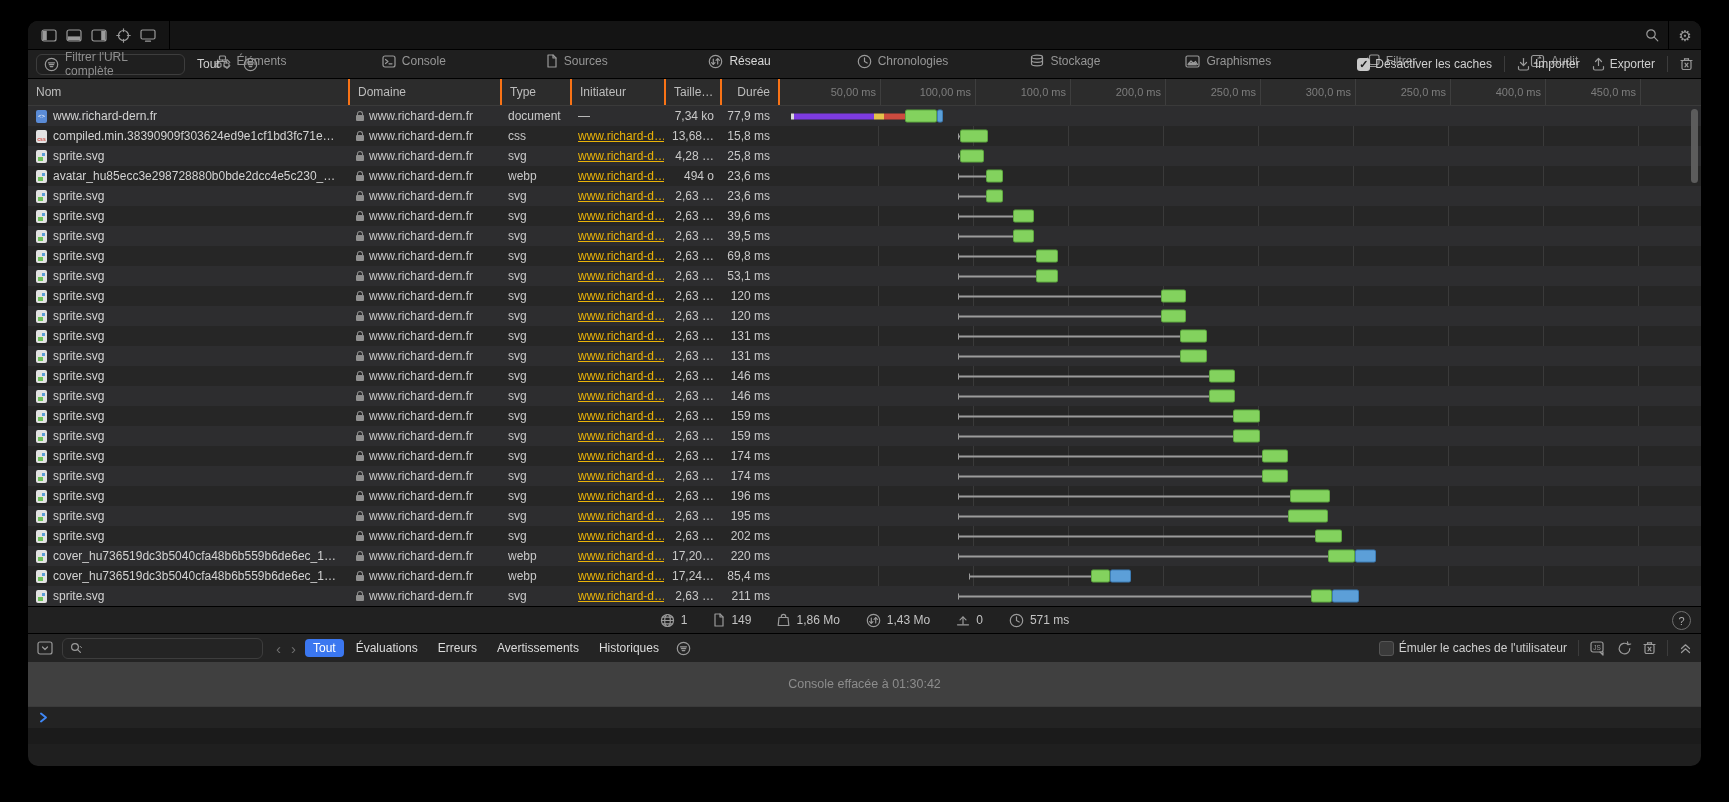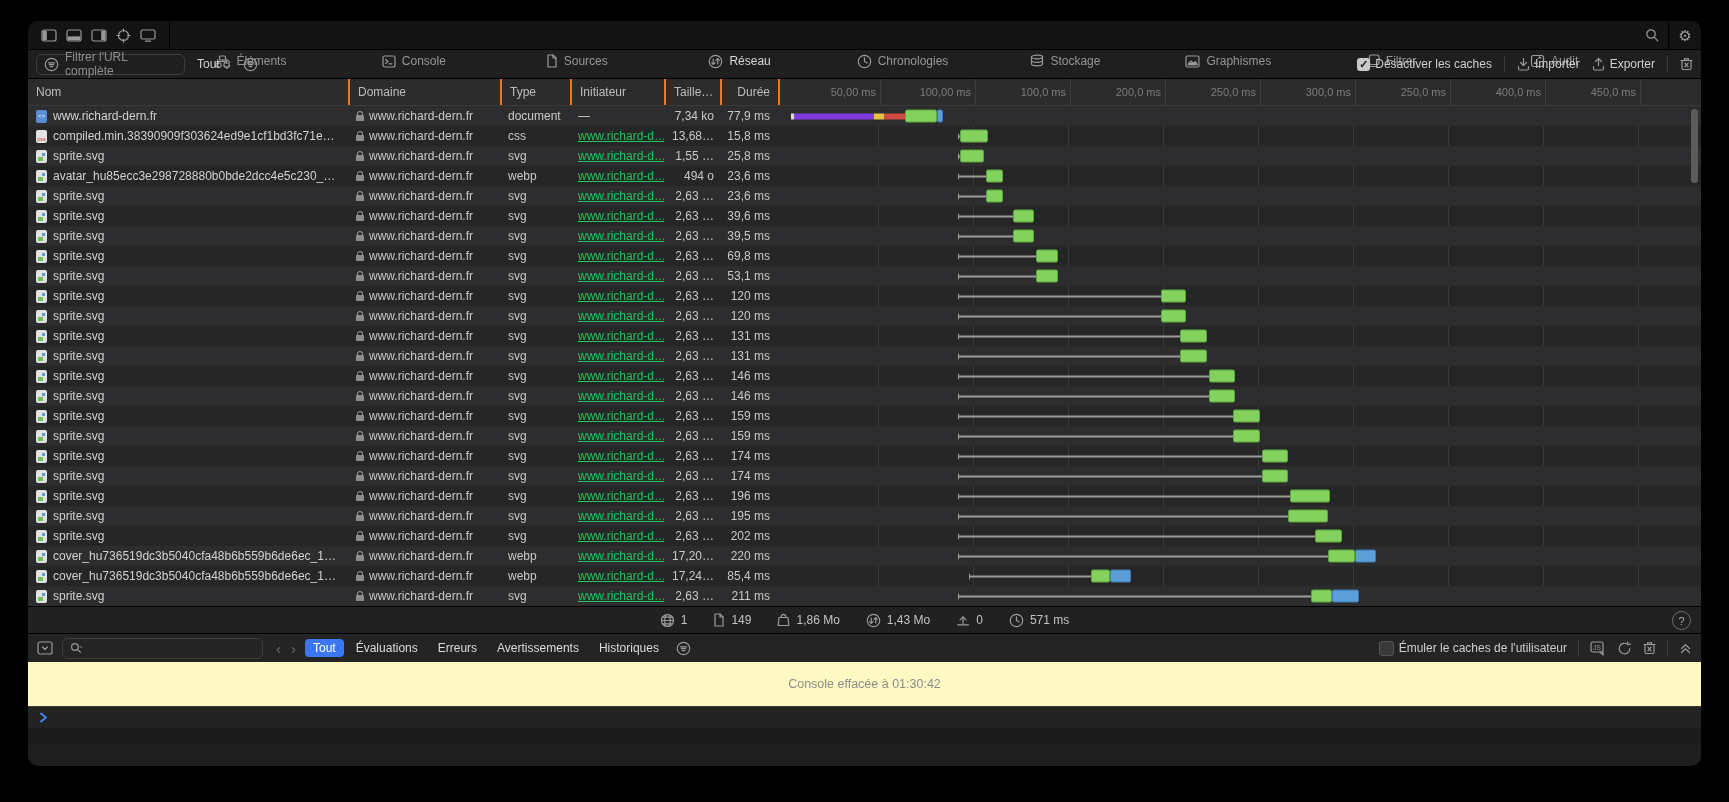--- a/index.html
+++ b/index.html
@@ -42,21 +42,21 @@
   .rows{position:relative;height:500px;background:#262626;overflow:hidden;}
   .gridlines{position:absolute;left:750px;top:0;bottom:0;right:0;pointer-events:none;z-index:1;}
   .gl{position:absolute;top:0;bottom:0;width:1px;background:#3a3a3a;}
   .row{display:flex;height:20px;align-items:center;position:relative;z-index:2;}
   .row:nth-child(odd){background:#2d2d2f;}
   .cell{box-sizing:border-box;overflow:hidden;white-space:nowrap;}
   .c-name{width:320px;flex:none;display:flex;align-items:center;gap:6px;padding-left:8px;color:#d2d2d2;}
   .c-domain{width:152px;flex:none;display:flex;align-items:center;gap:5px;padding-left:8px;color:#c9c9c9;}
   .c-type{width:70px;flex:none;padding-left:8px;color:#c9c9c9;}
   .c-init{width:94px;flex:none;padding-left:8px;}
-  .init-link{color:#22c55e;text-decoration:underline;}
+  .init-link{color:#eab308;text-decoration:underline;}
   .init-dash{color:#c9c9c9;text-decoration:none;}
   .c-size{width:56px;flex:none;text-align:right;padding-right:6px;color:#c9c9c9;}
   .c-dur{width:58px;flex:none;text-align:right;padding-right:8px;color:#c9c9c9;}
   .c-tl{flex:1;position:relative;height:100%;}
   .bar{position:absolute;top:50%;transform:translateY(-50%);display:flex;align-items:center;}
   .seg{flex:none;}
   .seg-hair{height:2px;background:#9b9b9b;position:relative;}
   .seg-hair::before{content:'';position:absolute;left:0;top:-2px;width:1px;height:6px;background:#9b9b9b;}
   .seg-thin{height:6px;}
   .seg-block{height:13px;border-radius:2px;box-sizing:border-box;}
@@ -79,21 +79,21 @@
   .help{position:absolute;right:10px;top:4px;width:17px;height:17px;border-radius:50%;border:1px solid #6f6f6f;color:#aaa;display:flex;align-items:center;justify-content:center;font-size:11px;}
   
   .consolebar{height:28px;background:#242424;border-top:1px solid #000;display:flex;align-items:center;padding:0 9px;gap:9px;}
   .searchfield{display:flex;align-items:center;gap:4px;border:1px solid #3d3d3d;border-radius:6px;height:19px;padding:0 7px;width:185px;color:#8f8f8f;}
   .nav{color:#6f6f6f;font-size:15px;display:flex;gap:10px;margin-left:4px;}
   .pills{display:flex;align-items:center;gap:4px;font-size:12px;}
   .pill{padding:2px 8px;border-radius:4px;color:#dcdcdc;}
   .pill.active{background:#3b77f0;color:#fff;}
   .cs-right{margin-left:auto;display:flex;align-items:center;gap:11px;color:#bdbdbd;}
   
-  .consolemsg{height:44px;background:#fef9c3;border-bottom:1px solid #3a3a3a;display:flex;align-items:center;justify-content:center;color:#8c8c8c;font-size:12.5px;}
+  .consolemsg{height:44px;background:#404040;border-bottom:1px solid #3a3a3a;display:flex;align-items:center;justify-content:center;color:#8c8c8c;font-size:12.5px;}
   .prompt{height:21px;background:#232323;display:flex;align-items:center;padding-left:11px;}
   .bottomfill{height:16px;background:#1b1b1b;}
   .icon{display:inline-flex;align-items:center;justify-content:center;line-height:0;}
 </style>
 </head>
 <body>
 
 <div class="window">
 
 
@@ -412,21 +412,21 @@
     <div class="cell c-name">
       <span class="fi fi-img"></span>
       <span class="nm">sprite.svg</span>
     </div>
     <div class="cell c-domain">
       <span class="lock"></span>
       <span class="dm">www.richard-dern.fr</span>
     </div>
     <div class="cell c-type">svg</div>
     <div class="cell c-init"><span class="init-link">www.richard-d…</span></div>
-    <div class="cell c-size">1,55 …</div>
+    <div class="cell c-size">4,28 …</div>
     <div class="cell c-dur">25,8 ms</div>
     <div class="cell c-tl">
           <div class="bar" style="left: 179.8px;">
             <span class="seg seg-hair" style="width: 2px;"></span>
             <span class="seg seg-block sg-green" style="width: 24.7px;"></span>
           </div>
         </div>
   </div>
 
   <div class="row">

